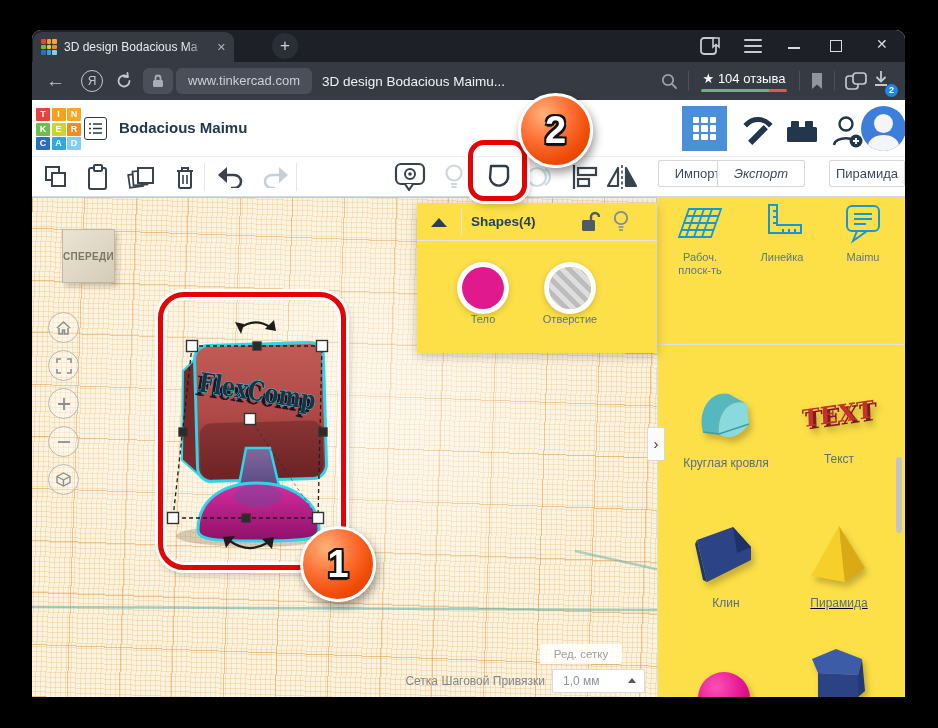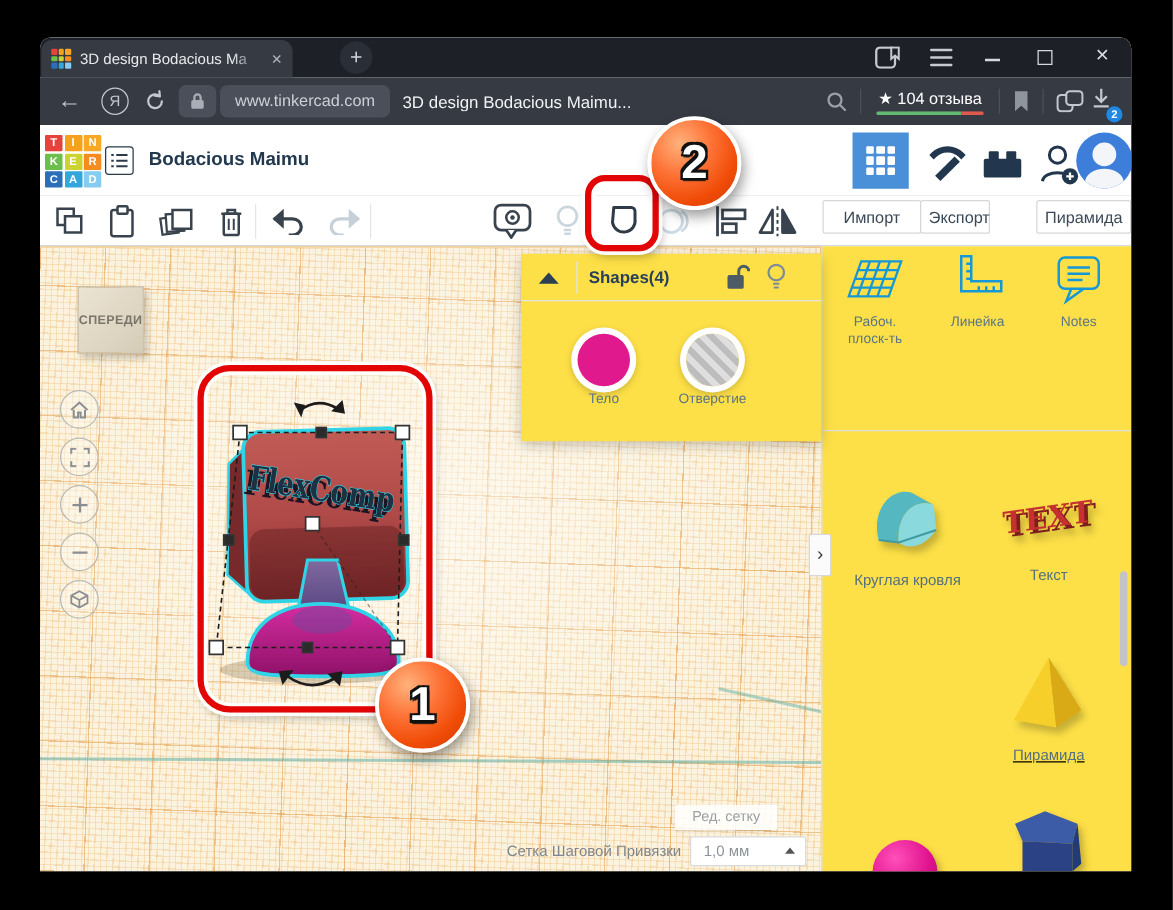--- a/index.html
+++ b/index.html
@@ -343,21 +343,21 @@
           </svg>
         </span>
     <span class="tool" style="left:574px;">
           <svg width="32" height="26" viewBox="0 0 32 26">
             <path d="M12,4 V22 L2,22 Z" fill="none" stroke="#39434d" stroke-width="2.2" stroke-linejoin="round"></path>
             <path d="M20,4 V22 L30,22 Z" fill="#39434d" stroke="#39434d" stroke-width="2.2" stroke-linejoin="round"></path>
             <line x1="16" y1="1" x2="16" y2="25" stroke="#39434d" stroke-width="1.6" stroke-dasharray="3,2.5"></line>
           </svg>
         </span>
     <button class="tc-btn" style="left:626px;width:79px;">Импорт</button>
-    <button class="tc-btn" style="left:704px;width:56px;">Экспорт</button>
+    <button class="tc-btn" style="left:685px;width:88px;font-style:italic;">Экспорт</button>
     <button class="tc-btn" style="left:797px;width:76px;">Пирамида</button>
   </div>
 
   <div id="content">
 
     <div id="canvas">
       <div id="viewcube">СПЕРЕДИ</div>
 
       <span class="vbtn" style="top:114px;">
             <svg width="17" height="16" viewBox="0 0 17 16">
@@ -493,41 +493,49 @@
       <div class="sb-tool" style="left:169px;">
         <svg width="40" height="42" viewBox="0 0 40 42">
               <g stroke="#1598d5" stroke-width="2" fill="none">
                 <rect x="4" y="3" width="32" height="25" rx="5"></rect>
                 <path d="M14,28 L10,38 L24,28"></path>
                 <line x1="11" y1="11" x2="29" y2="11"></line>
                 <line x1="11" y1="16" x2="29" y2="16"></line>
                 <line x1="11" y1="21" x2="23" y2="21"></line>
               </g>
             </svg>
-        <div class="lbl"><span>Notes</span></div>
+        <div class="lbl"><span>Maimu</span></div>
       </div>
 
       <div id="sb-divider"></div>
 
       <div class="g-item" style="left:13px;top:183px;">
         <svg class="g-ico" width="74" height="66" viewBox="0 0 74 66">
           <path d="M14,52 C8,30 22,10 40,14 L58,24 C42,18 28,32 30,54 Z" fill="#55b7bf"></path>
           <path d="M30,54 C28,32 42,18 58,24 L60,44 C50,58 38,60 30,54 Z" fill="#8adadd"></path>
           <path d="M14,52 L30,54 L60,44" fill="none" stroke="#3f9aa2" stroke-width="1.5"></path>
         </svg>
         <div class="g-lbl">Круглая кровля</div>
       </div>
       <div class="g-item" style="left:126px;top:183px;">
         <svg class="g-ico" width="90" height="62" viewBox="0 0 90 62">
           <g transform="rotate(-8 45 30) skewX(-6)">
             <text x="47" y="42" text-anchor="middle" font-family="Liberation Sans,sans-serif" font-size="24" font-weight="bold" fill="#7d1d1d" transform="translate(3,3)">TEXT</text>
             <text x="47" y="42" text-anchor="middle" font-family="Liberation Sans,sans-serif" font-size="24" font-weight="bold" fill="#c53030">TEXT</text>
           </g>
         </svg>
         <div class="g-lbl">Текст</div>
+      </div>
+      <div class="g-item" style="left:13px;top:325px;">
+        <svg class="g-ico" width="70" height="64" viewBox="0 0 70 64">
+          <polygon points="6,18 42,5 60,25 60,38 16,60" fill="#2c4486"></polygon>
+          <polygon points="42,5 60,25 46,31" fill="#1e3168"></polygon>
+          <polygon points="6,18 16,60 12,58 4,22" fill="#223768"></polygon>
+        </svg>
+        <div class="g-lbl">Клин</div>
       </div>
       <div class="g-item" style="left:126px;top:325px;text-decoration:underline;">
         <svg class="g-ico" width="68" height="64" viewBox="0 0 68 64">
           <polygon points="34,4 6,54 40,60" fill="#f6cf2a"></polygon>
           <polygon points="34,4 40,60 60,46" fill="#d9a916"></polygon>
         </svg>
         <div class="g-lbl">Пирамида</div>
       </div>
       <div id="g-sphere"></div>
       <svg class="abs" style="left:150px;top:450px;filter:drop-shadow(3px 4px 3px rgba(0,0,0,.25));" width="62" height="50" viewBox="0 0 62 50">

